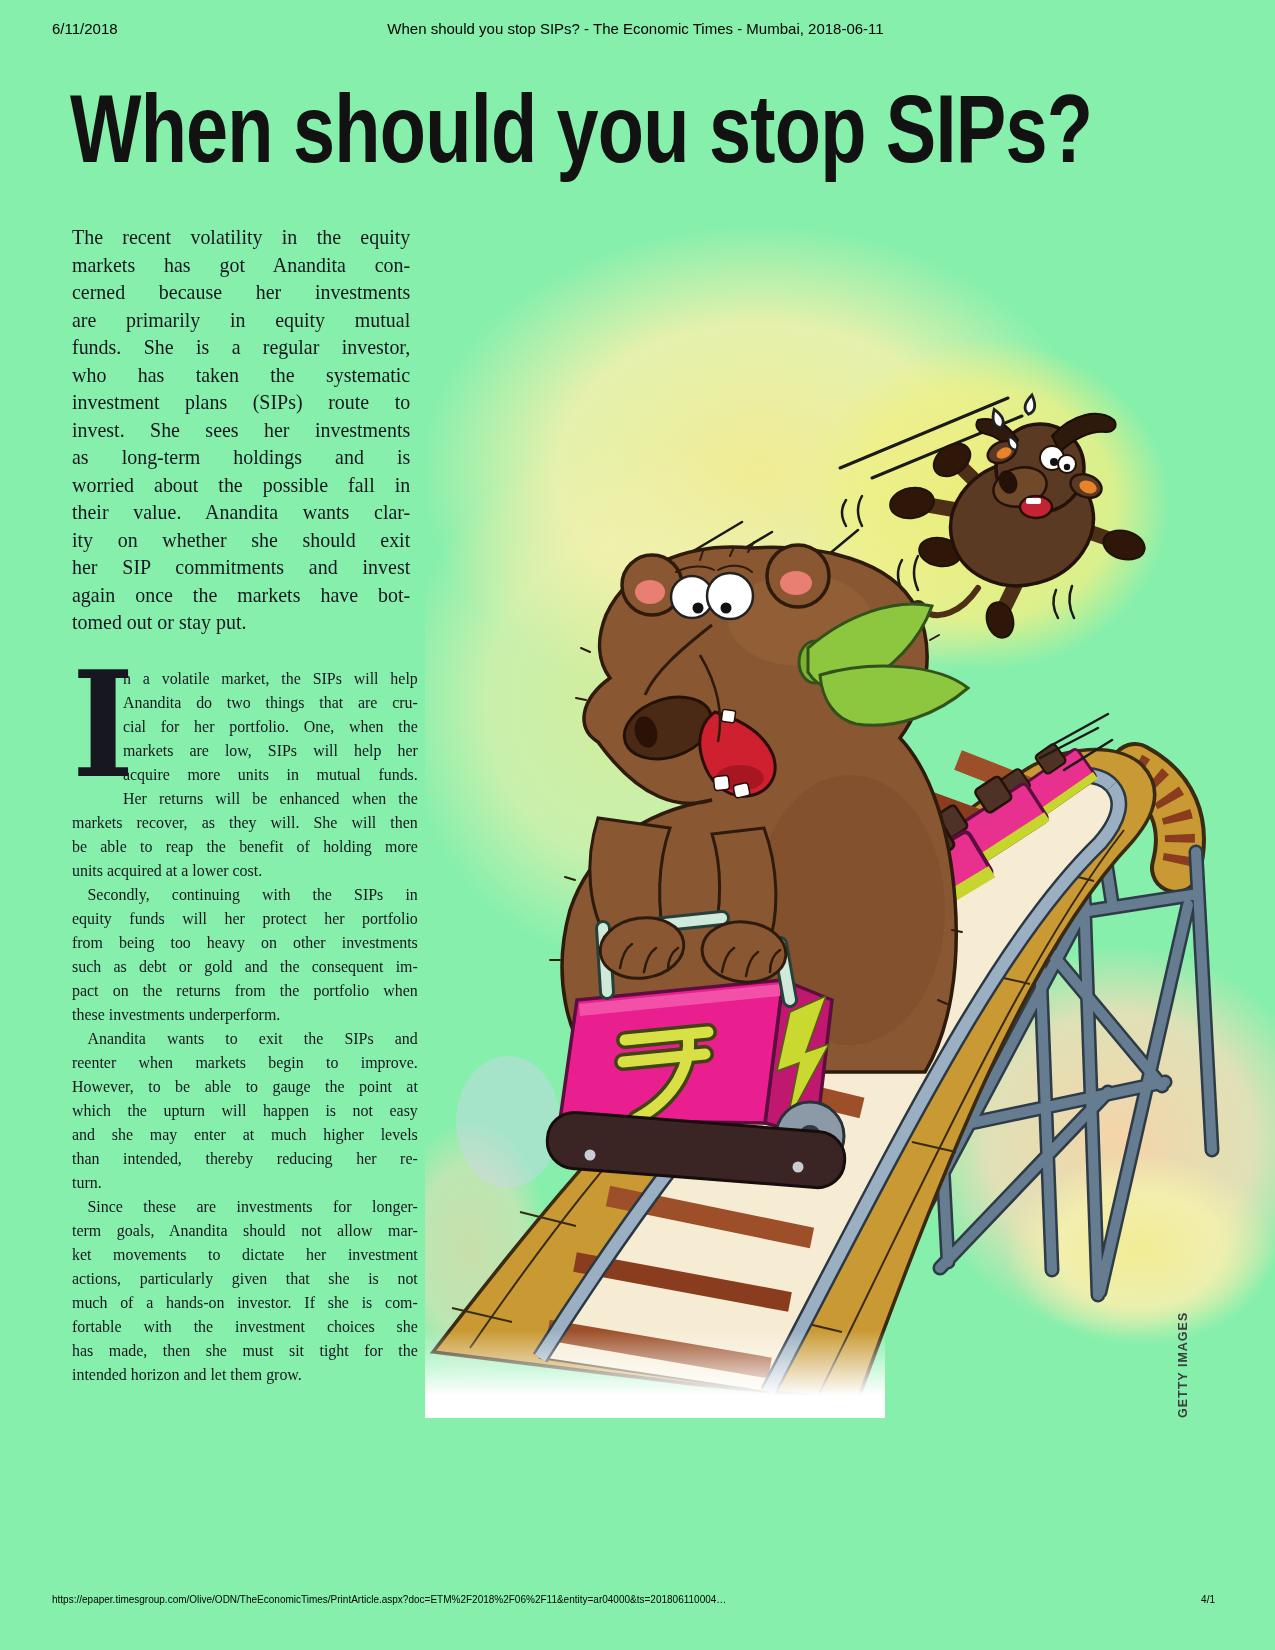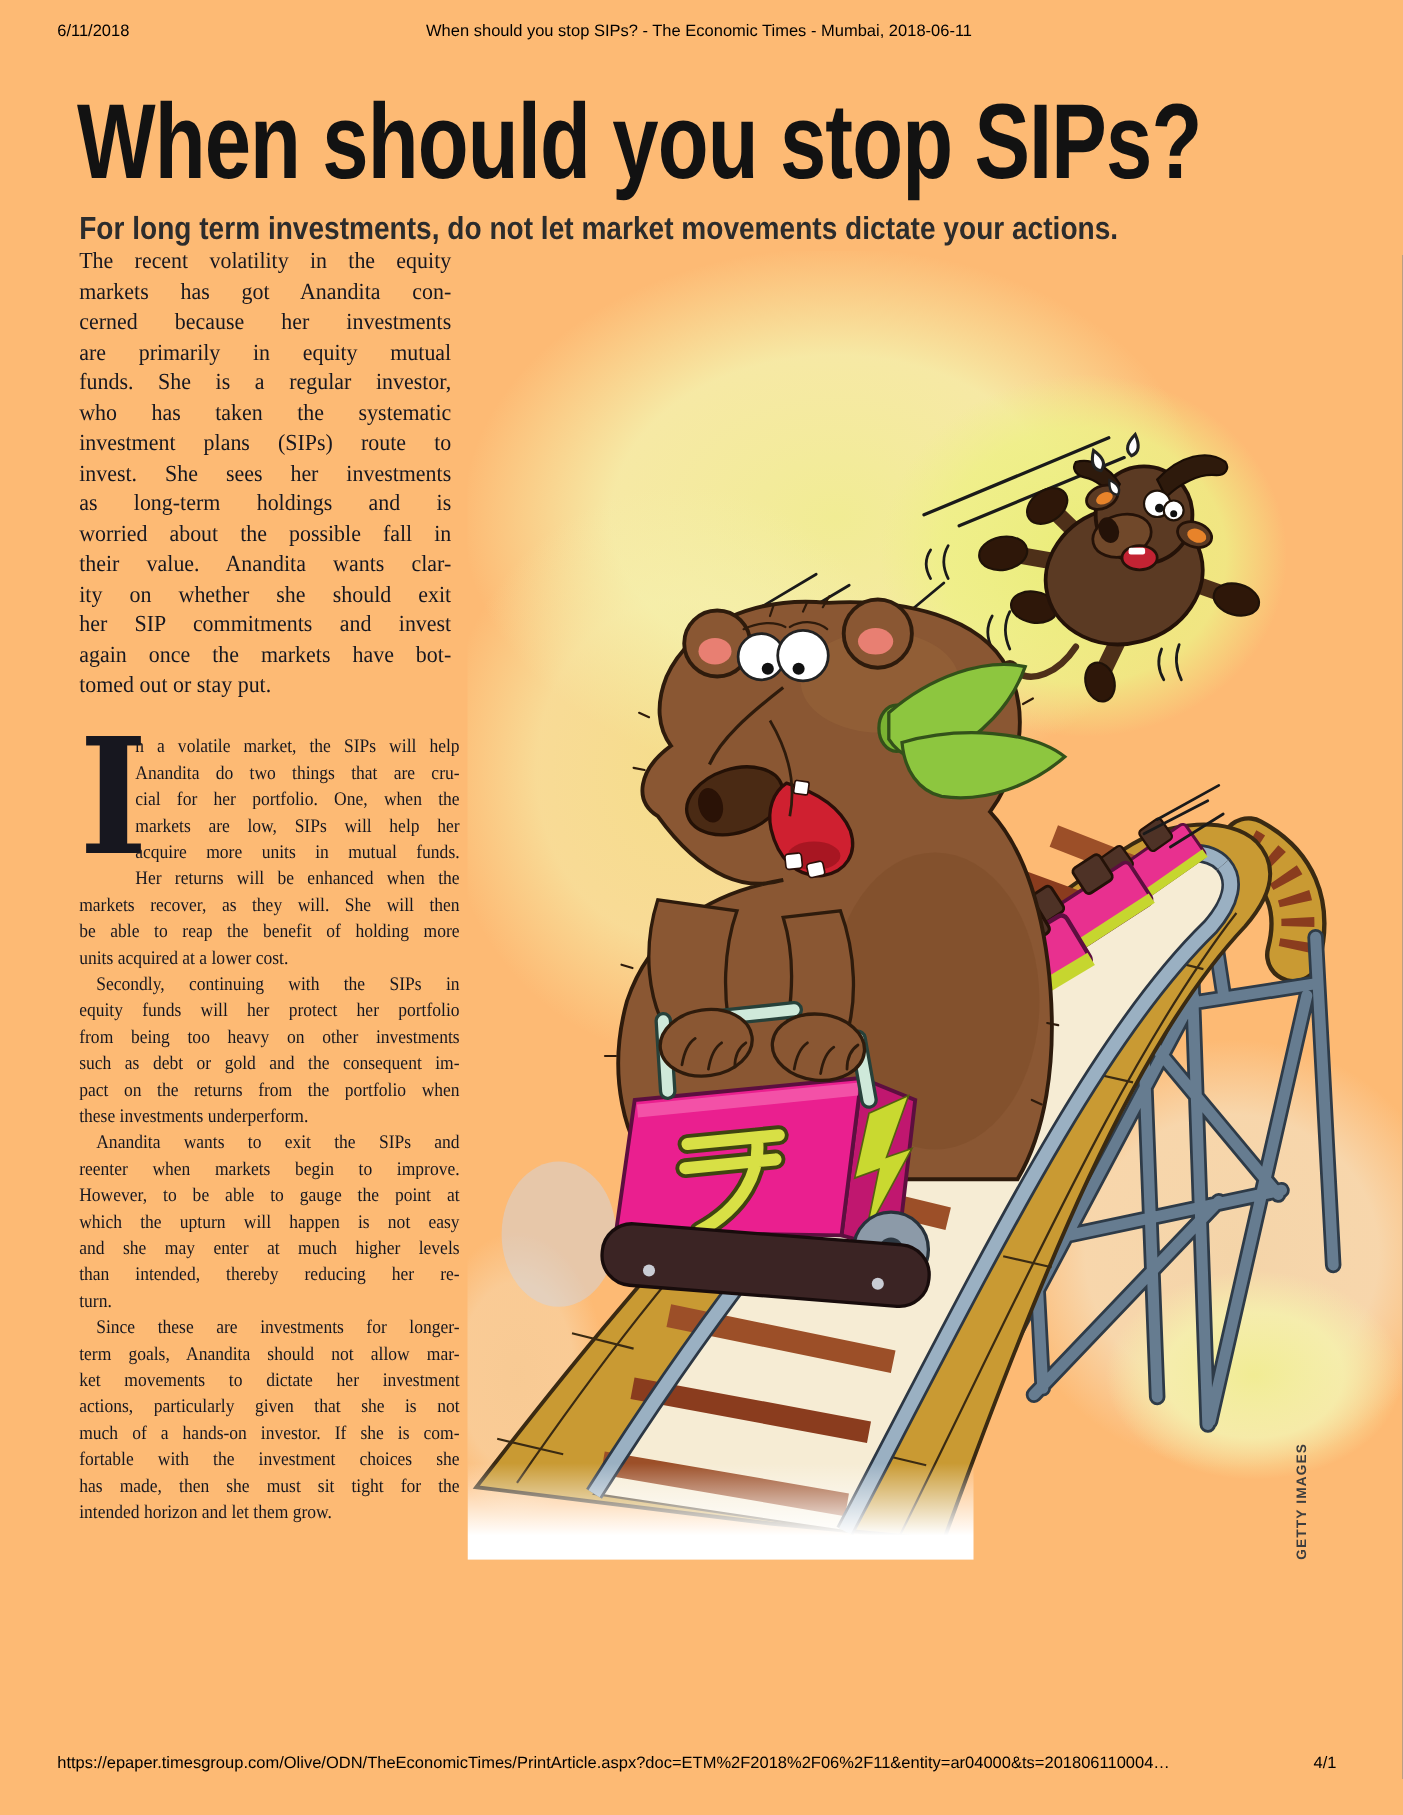--- a/index.html
+++ b/index.html
@@ -1,22 +1,22 @@
 <!DOCTYPE html>
 <html><head>
 <meta charset="utf-8">
 <style>
   html,body{margin:0;padding:0;background:#888;}
-  .page{position:relative;width:1275px;height:1650px;background:#fdba74;overflow:hidden;
+  .page{position:relative;width:1275px;height:1650px;background:#86efac;overflow:hidden;
         font-family:"Liberation Sans",sans-serif;margin:0 auto;}
   
   .bh{position:absolute;top:20px;left:52px;right:52px;height:20px;font-size:15px;color:#000;}
   .bh-date{position:absolute;left:0;top:0;}
   .bh-title{position:absolute;left:0;right:4px;text-align:center;top:0;}
-  .bf{position:absolute;top:1594px;left:52px;right:60px;height:20px;font-size:15px;color:#000;}
+  .bf{position:absolute;top:1594px;left:52px;right:60px;height:20px;font-size:10px;color:#000;}
   .bf-url{position:absolute;left:0;top:0;}
   .bf-page{position:absolute;right:0;top:0;}
   
   .headline{position:absolute;left:70px;top:58px;white-space:nowrap;}
   .headline span{display:inline-block;transform:scaleX(.78);transform-origin:0 0;
     font-weight:700;font-size:97px;line-height:100px;letter-spacing:-1px;color:#121212;}
   .subtitle{position:absolute;left:72px;top:172px;white-space:nowrap;}
   .subtitle span{display:inline-block;transform:scaleX(.88);transform-origin:0 0;
     font-weight:700;font-size:29px;color:#2c2c2c;letter-spacing:0;}
   
@@ -44,21 +44,20 @@
 <body>
 
 <div class="page">
 
   <header class="bh">
     <span class="bh-date">6/11/2018</span>
     <span class="bh-title">When should you stop SIPs? - The Economic Times - Mumbai, 2018-06-11</span>
   </header>
 
   <h1 class="headline"><span>When should you stop SIPs?</span></h1>
-  <h2 class="subtitle"><span>For long term investments, do not let market movements dictate your actions.</span></h2>
 
   <div class="intro">
       <div class="tline">The recent volatility in the equity</div>
       <div class="tline">markets has got Anandita con-</div>
       <div class="tline">cerned because her investments</div>
       <div class="tline">are primarily in equity mutual</div>
       <div class="tline">funds. She is a regular investor,</div>
       <div class="tline">who has taken the systematic</div>
       <div class="tline">investment plans (SIPs) route to</div>
       <div class="tline">invest. She sees her investments</div>

